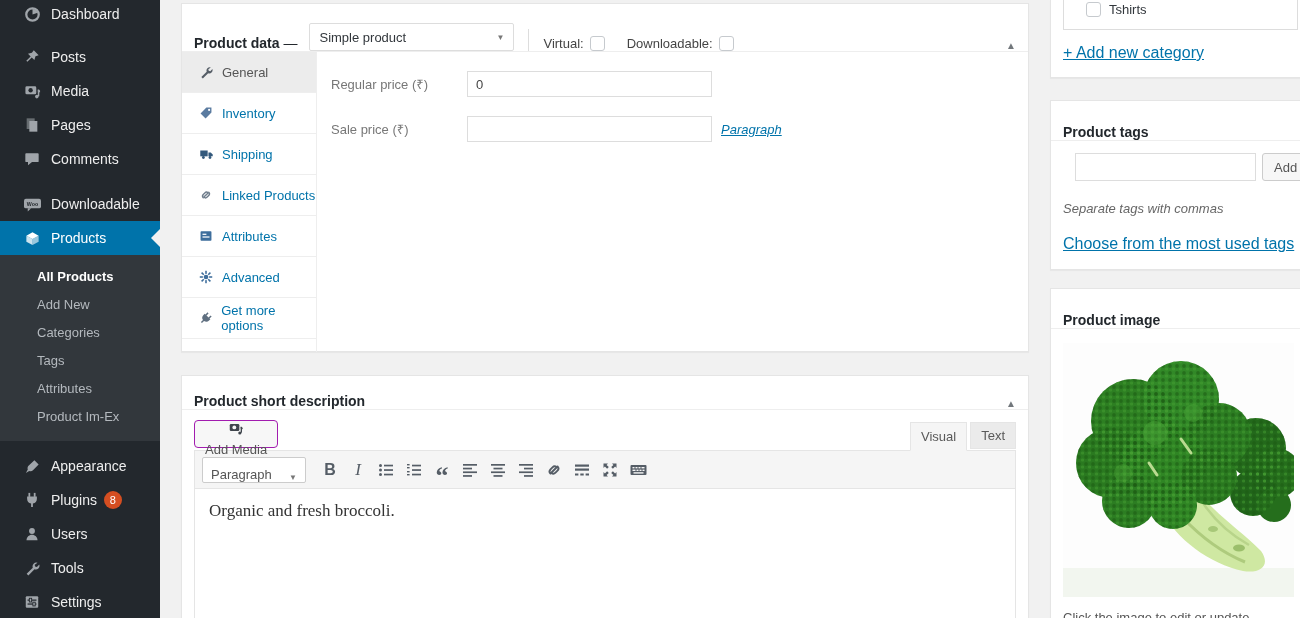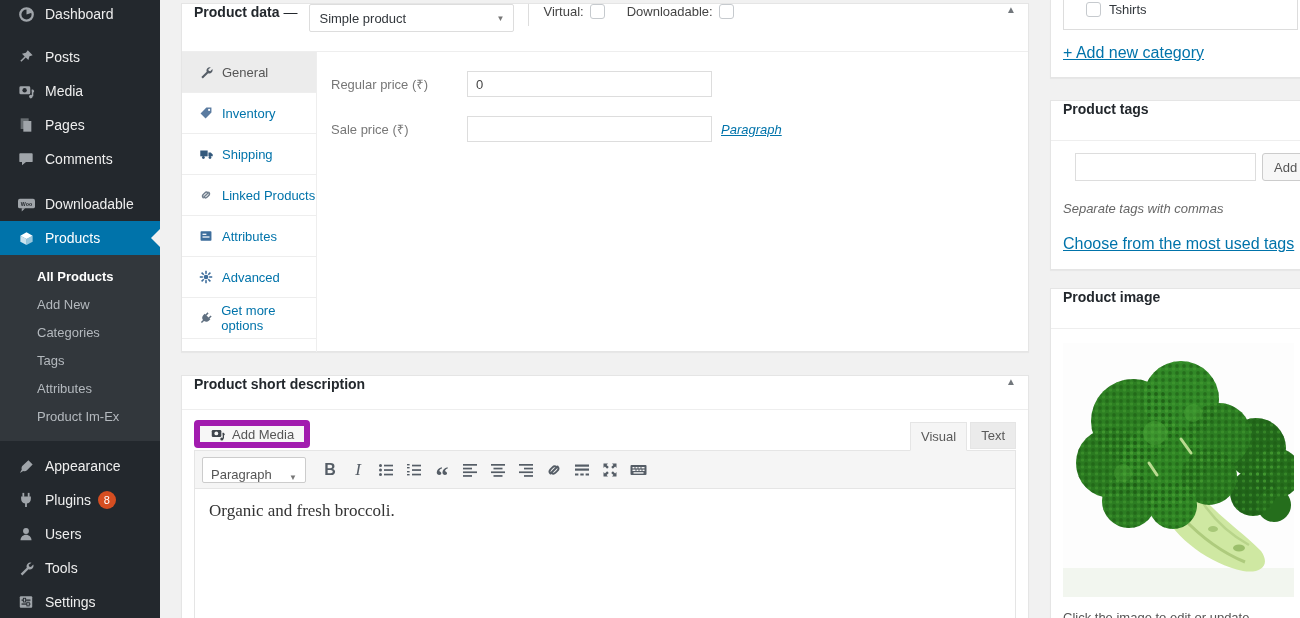--- a/index.html
+++ b/index.html
@@ -1,38 +1,38 @@
 <!DOCTYPE html>
 <html><head>
 <meta charset="utf-8">
 <style>
   * { margin:0; padding:0; box-sizing:border-box; }
   html,body { width:1300px; height:618px; }
   body { font-family:"Liberation Sans", sans-serif; background:#f1f1f1; overflow:hidden; position:relative; color:#444; }
 
   
   #sidebar { position:absolute; left:0; top:0; width:160px; height:618px; background:#23282d; z-index:5; }
-  .menu-item { height:34px; display:flex; align-items:center; padding-left:16px; color:#eee; font-size:14px; cursor:pointer; position:relative; }
+  .menu-item { height:34px; display:flex; align-items:center; padding-left:22px; color:#eee; font-size:14px; cursor:pointer; position:relative; }
   .menu-item .mi-icon { width:20px; height:20px; display:flex; align-items:center; justify-content:center; margin-right:9px; color:#a0a5aa; flex:0 0 20px; }
   .menu-item.first { height:28px; }
   .menu-gap { height:12px; }
   .menu-gap-sm { height:11px; }
   .menu-item.active { background:#0073aa; color:#ffffff; }
   .menu-item.active .mi-icon { color:#fff; }
   .menu-item.active .notch { position:absolute; right:0; top:50%; margin-top:-9px; width:0; height:0;
       border:9px solid transparent; border-right-color:#f1f1f1; }
   .badge { background:#d54e21; color:#fff; border-radius:50%; width:18px; height:18px; font-size:11px;
       display:inline-flex; align-items:center; justify-content:center; margin-left:7px; }
   #submenu { background:#32373c; padding:8px 0 10px 0; }
   .submenu-item { height:28px; line-height:28px; padding-left:37px; font-size:13px; color:#b4b9be; cursor:pointer; }
   .submenu-item.active { color:#fff; font-weight:bold; }
 
   
   .postbox { position:absolute; background:#fff; border:1px solid #e5e5e5; box-shadow:0 1px 1px rgba(0,0,0,.04); }
-  .postbox-header { display:flex; align-items:flex-start; padding:0 12px; border-bottom:1px solid #eee; }
+  .postbox-header { display:flex; align-items:flex-end; padding:0 12px; border-bottom:1px solid #eee; }
   .hndle { font-size:14px; font-weight:bold; color:#23282d; }
   .collapse-arrow { margin-left:auto; color:#72777c; font-size:10px; cursor:pointer; }
 
   
   #product-data { left:181px; top:3px; width:848px; height:349px; }
   #pd-header { height:48px; }
   #product-type-select { margin-left:12px; width:205px; height:28px; border:1px solid #ddd; background:#fff;
       display:flex; align-items:center; justify-content:space-between; padding:0 9px; font-size:13px; color:#32373c; cursor:pointer; border-radius:2px; }
   .vdiv { width:1px; height:22px; background:#ddd; margin:0 14px; }
   .cb-label { font-size:13px; color:#444; }
@@ -48,21 +48,21 @@
   .price-label { width:150px; padding-left:14px; font-size:13px; color:#777; }
   .price-input { width:245px; height:26px; border:1px solid #ddd; padding:0 8px; font-size:13px; color:#444; font-family:"Liberation Sans",sans-serif; }
   .schedule-link { margin-left:9px; font-size:13px; font-style:italic; color:#0073aa; text-decoration:underline; cursor:pointer; }
 
   
   #short-desc { left:181px; top:375px; width:848px; height:300px; }
   #sd-header { height:34px; }
   #sd-body { padding:10px 12px 12px 12px; }
   #editor-topbar { position:relative; height:30px; }
   #add-media-btn { display:inline-flex; align-items:center; height:28px; padding:0 10px; background:#f7f7f7;
-      border:6px solid #a21caf; border-radius:4px; font-size:13px; color:#555; cursor:pointer; gap:6px; }
+      border:1px solid #a21caf; border-radius:4px; font-size:13px; color:#555; cursor:pointer; gap:6px;flex-direction:column; }
   #editor-tabs { position:absolute; right:0; bottom:-1px; display:flex; gap:3px; z-index:2; }
   .switch-tab { height:27px; padding:0 10px; display:flex; align-items:center; font-size:13px; color:#595959; cursor:pointer;
       border:1px solid #e5e5e5; background:#ebebeb; }
   .switch-tab.active { background:#f5f5f5; border-bottom-color:#f5f5f5; height:29px; }
   #editor-container { border:1px solid #e5e5e5; }
   #editor-toolbar { background:#f5f5f5; border-bottom:1px solid #e5e5e5; height:38px; display:flex; align-items:center; padding:0 7px; }
   #paragraph-select { width:104px; height:26px; background:#fff; border:1px solid #ccc; border-radius:2px; display:flex;
       align-items:flex-end; justify-content:space-between; padding:0 8px; font-size:13px; color:#555; cursor:pointer; margin-right:10px; }
   .tb-btn { width:28px; height:26px; display:flex; align-items:center; justify-content:center; color:#555d66; cursor:pointer; border-radius:2px; }
   .tb-btn.bold { font-weight:bold; font-size:16px; }

